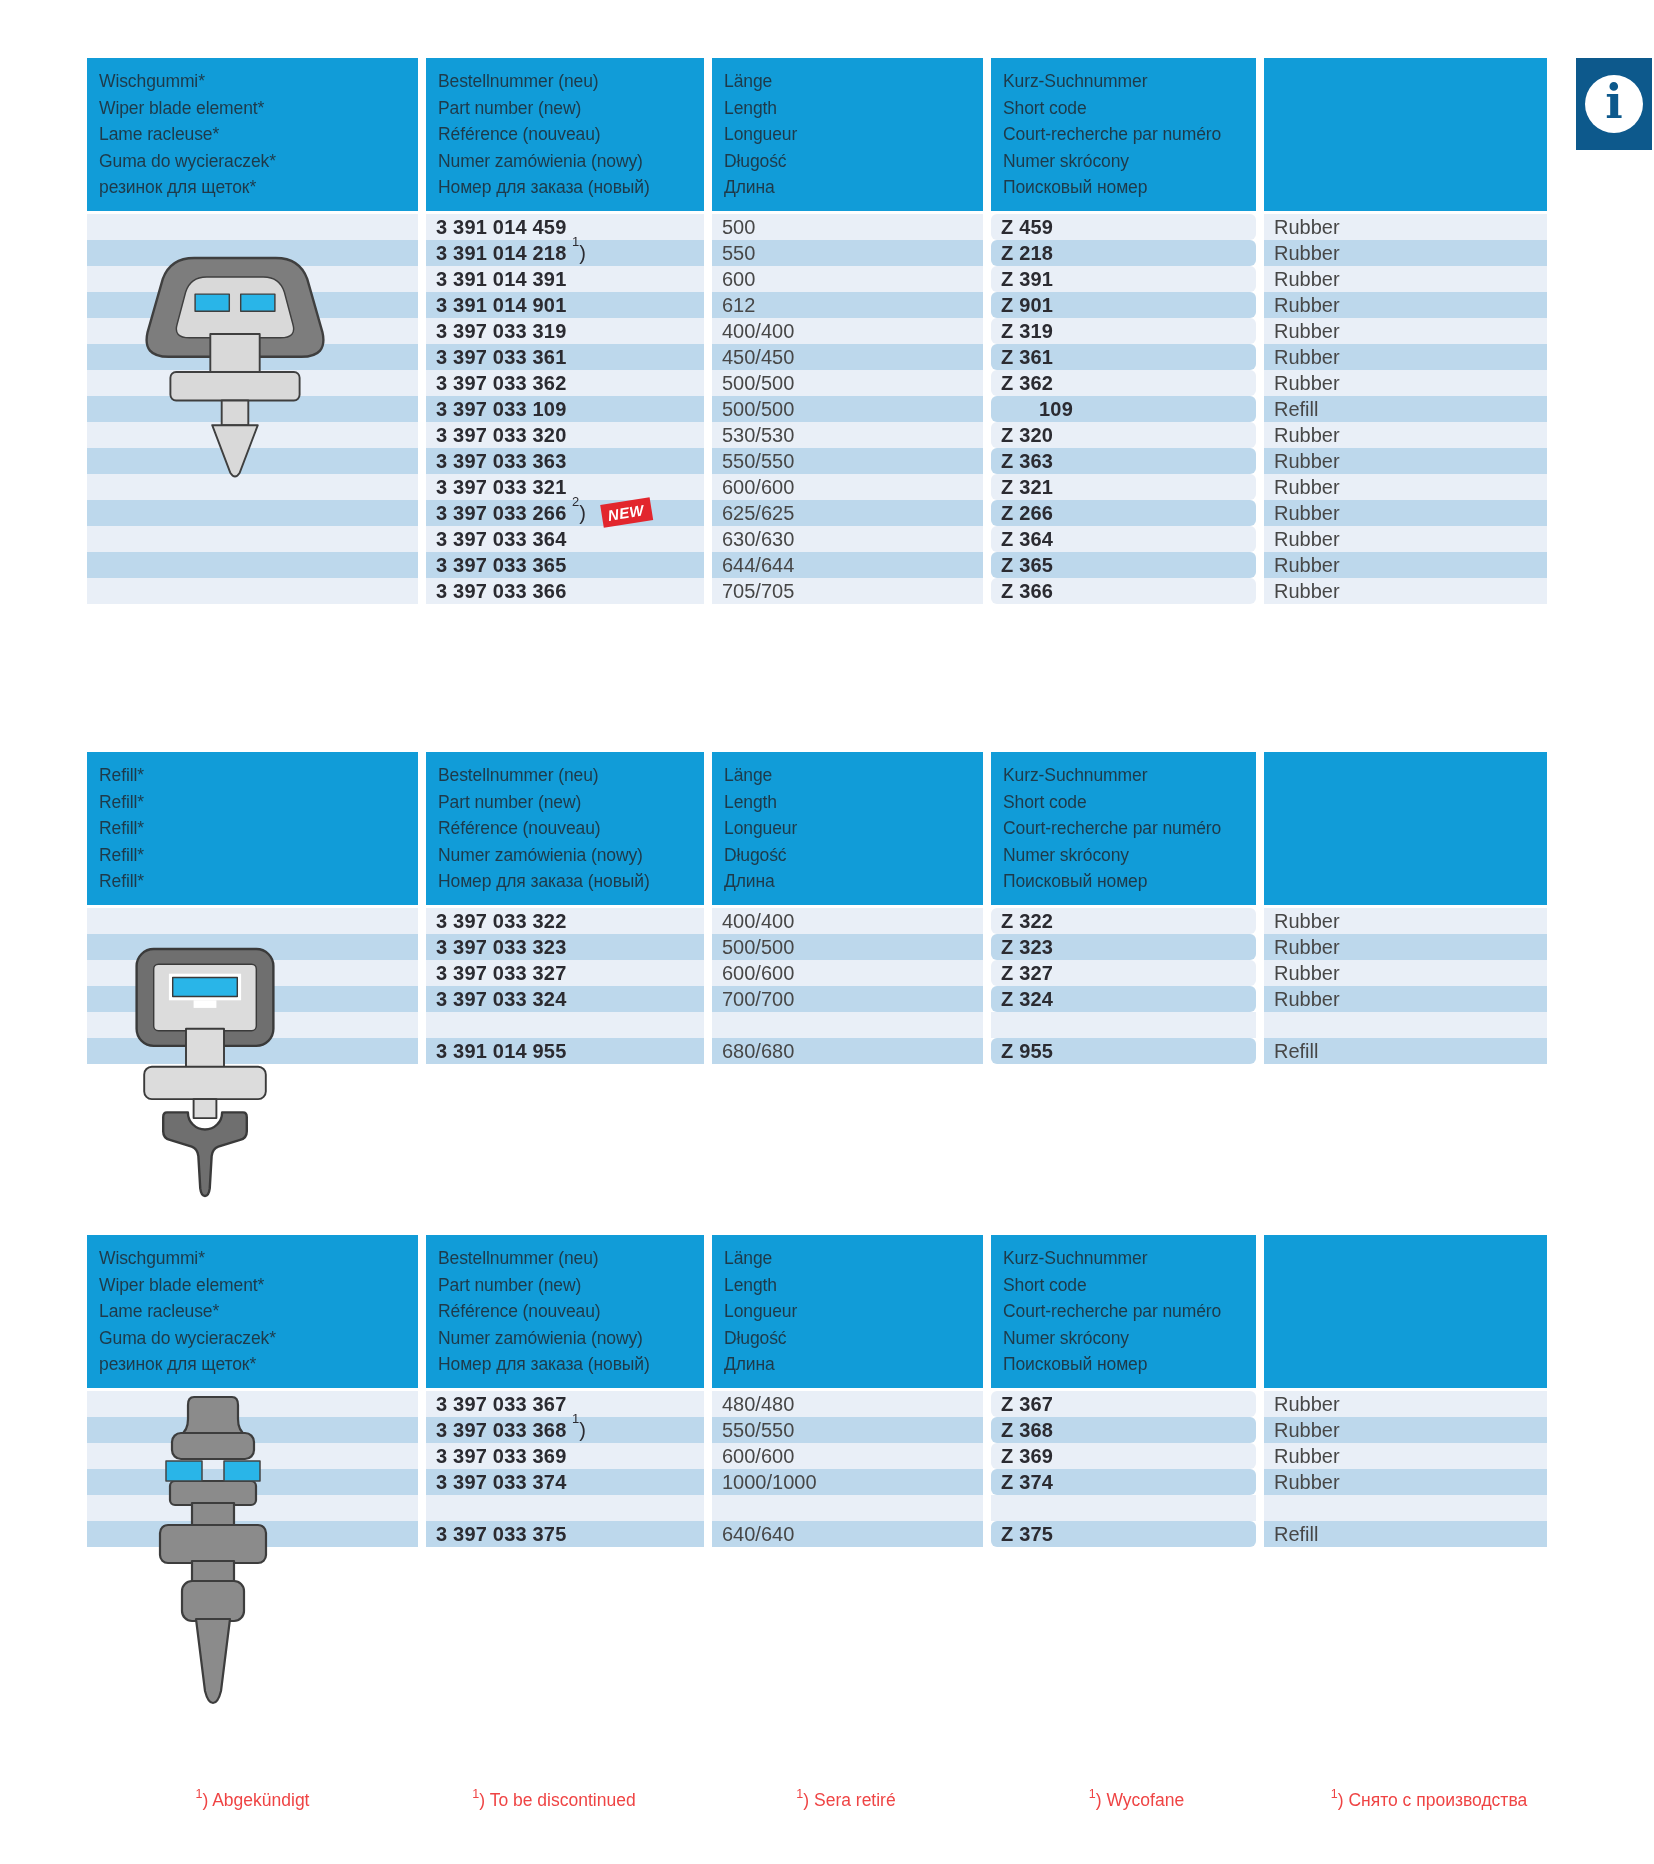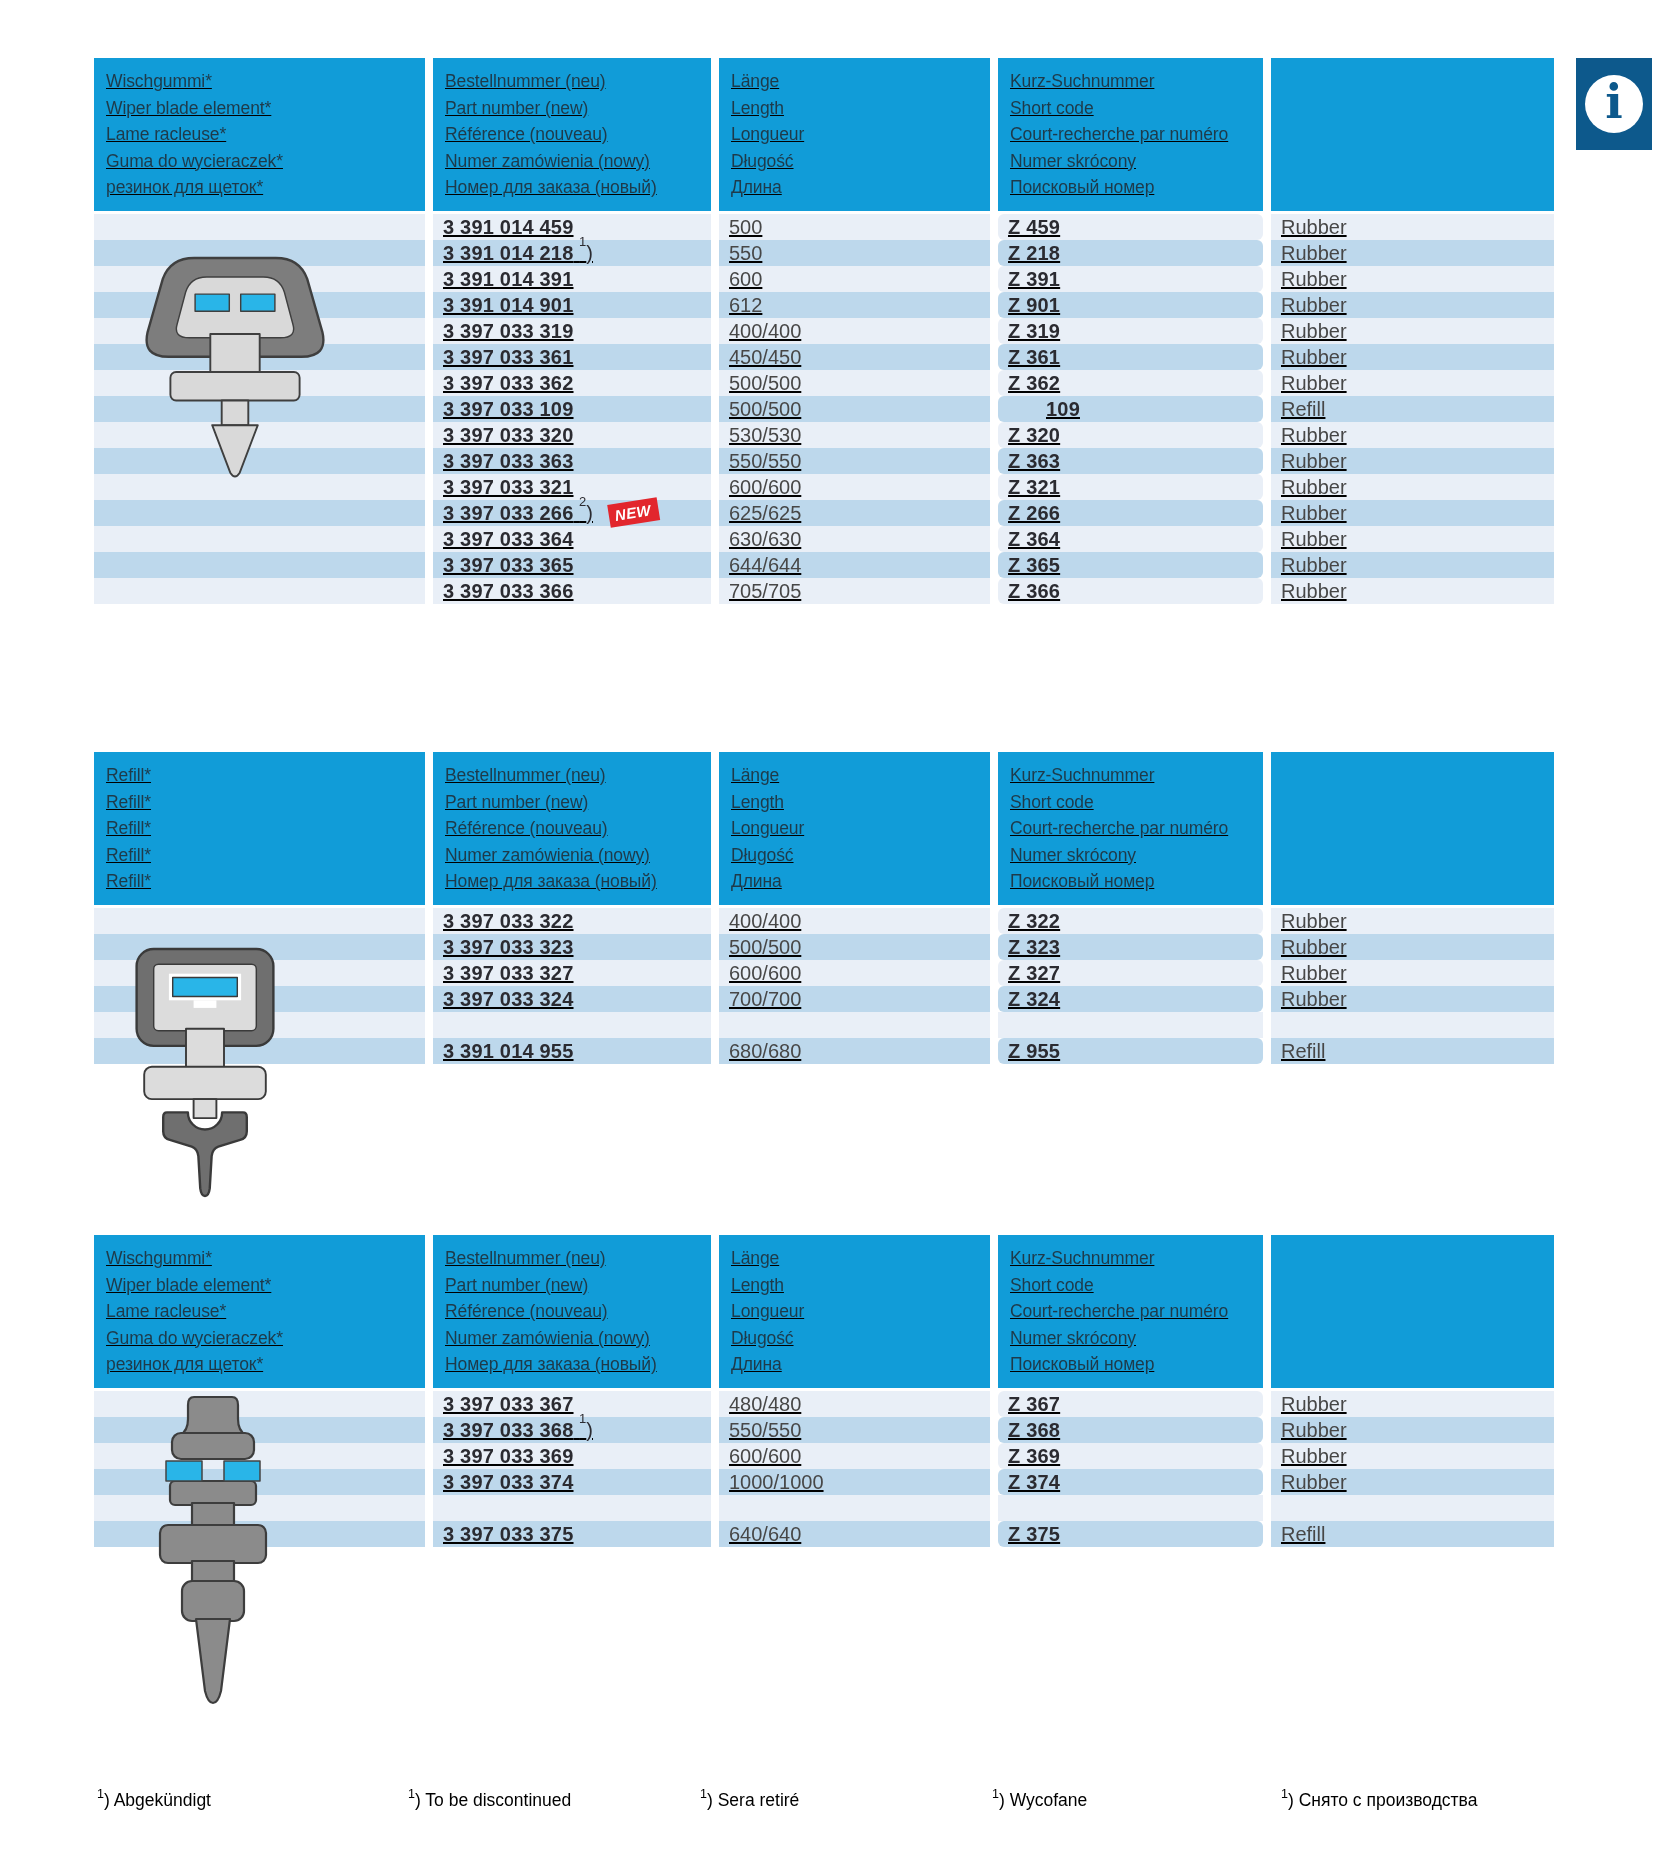--- a/index.html
+++ b/index.html
@@ -12,21 +12,21 @@
     --cyan:#119cd8;
     --row-light:#e9eff7;
     --row-dark:#bdd8ec;
     --hdr-text:#1e3a4a;
     --num:#2b2b31;
     --txt:#474747;
     --red:#e2262d;
     --info:#0d598c;
   }
   .page{position:absolute;inset:0;}
-  .table-block{position:absolute;left:94px;width:1460px;text-decoration:underline;}
+  .table-block{position:absolute;left:87px;width:1460px;}
   .t1{top:58px;} .t2{top:752px;} .t3{top:1235px;}
   .thead,.trow{
     display:grid;
     grid-template-columns:331px 278px 271px 265px 283px;
     column-gap:8px;
   }
   .hcell{
     background:var(--cyan);
     color:var(--hdr-text);
     font-size:17.5px;
@@ -86,21 +86,21 @@
     font-family:"DejaVu Serif", serif;
     font-weight:bold;font-size:46px;line-height:46px;
     padding-bottom:4px;box-sizing:border-box;
   }
   
   .footnotes{position:absolute;left:97px;top:1788px;width:1480px;}
   .fnrow{
     display:grid;
     grid-template-columns:311px 292px 292px 289px auto;
     margin-bottom:11px;
-    font-size:17.5px;color:#000000;
+    font-size:17.5px;color:#ef4444;text-align:center;
   }
   .fncell{white-space:nowrap;}
   .fncell sup{font-size:12.5px;position:relative;top:-1px;}
 </style>
 </head>
 <body>
 
 <div class="page">
 
   <div class="info-badge">

